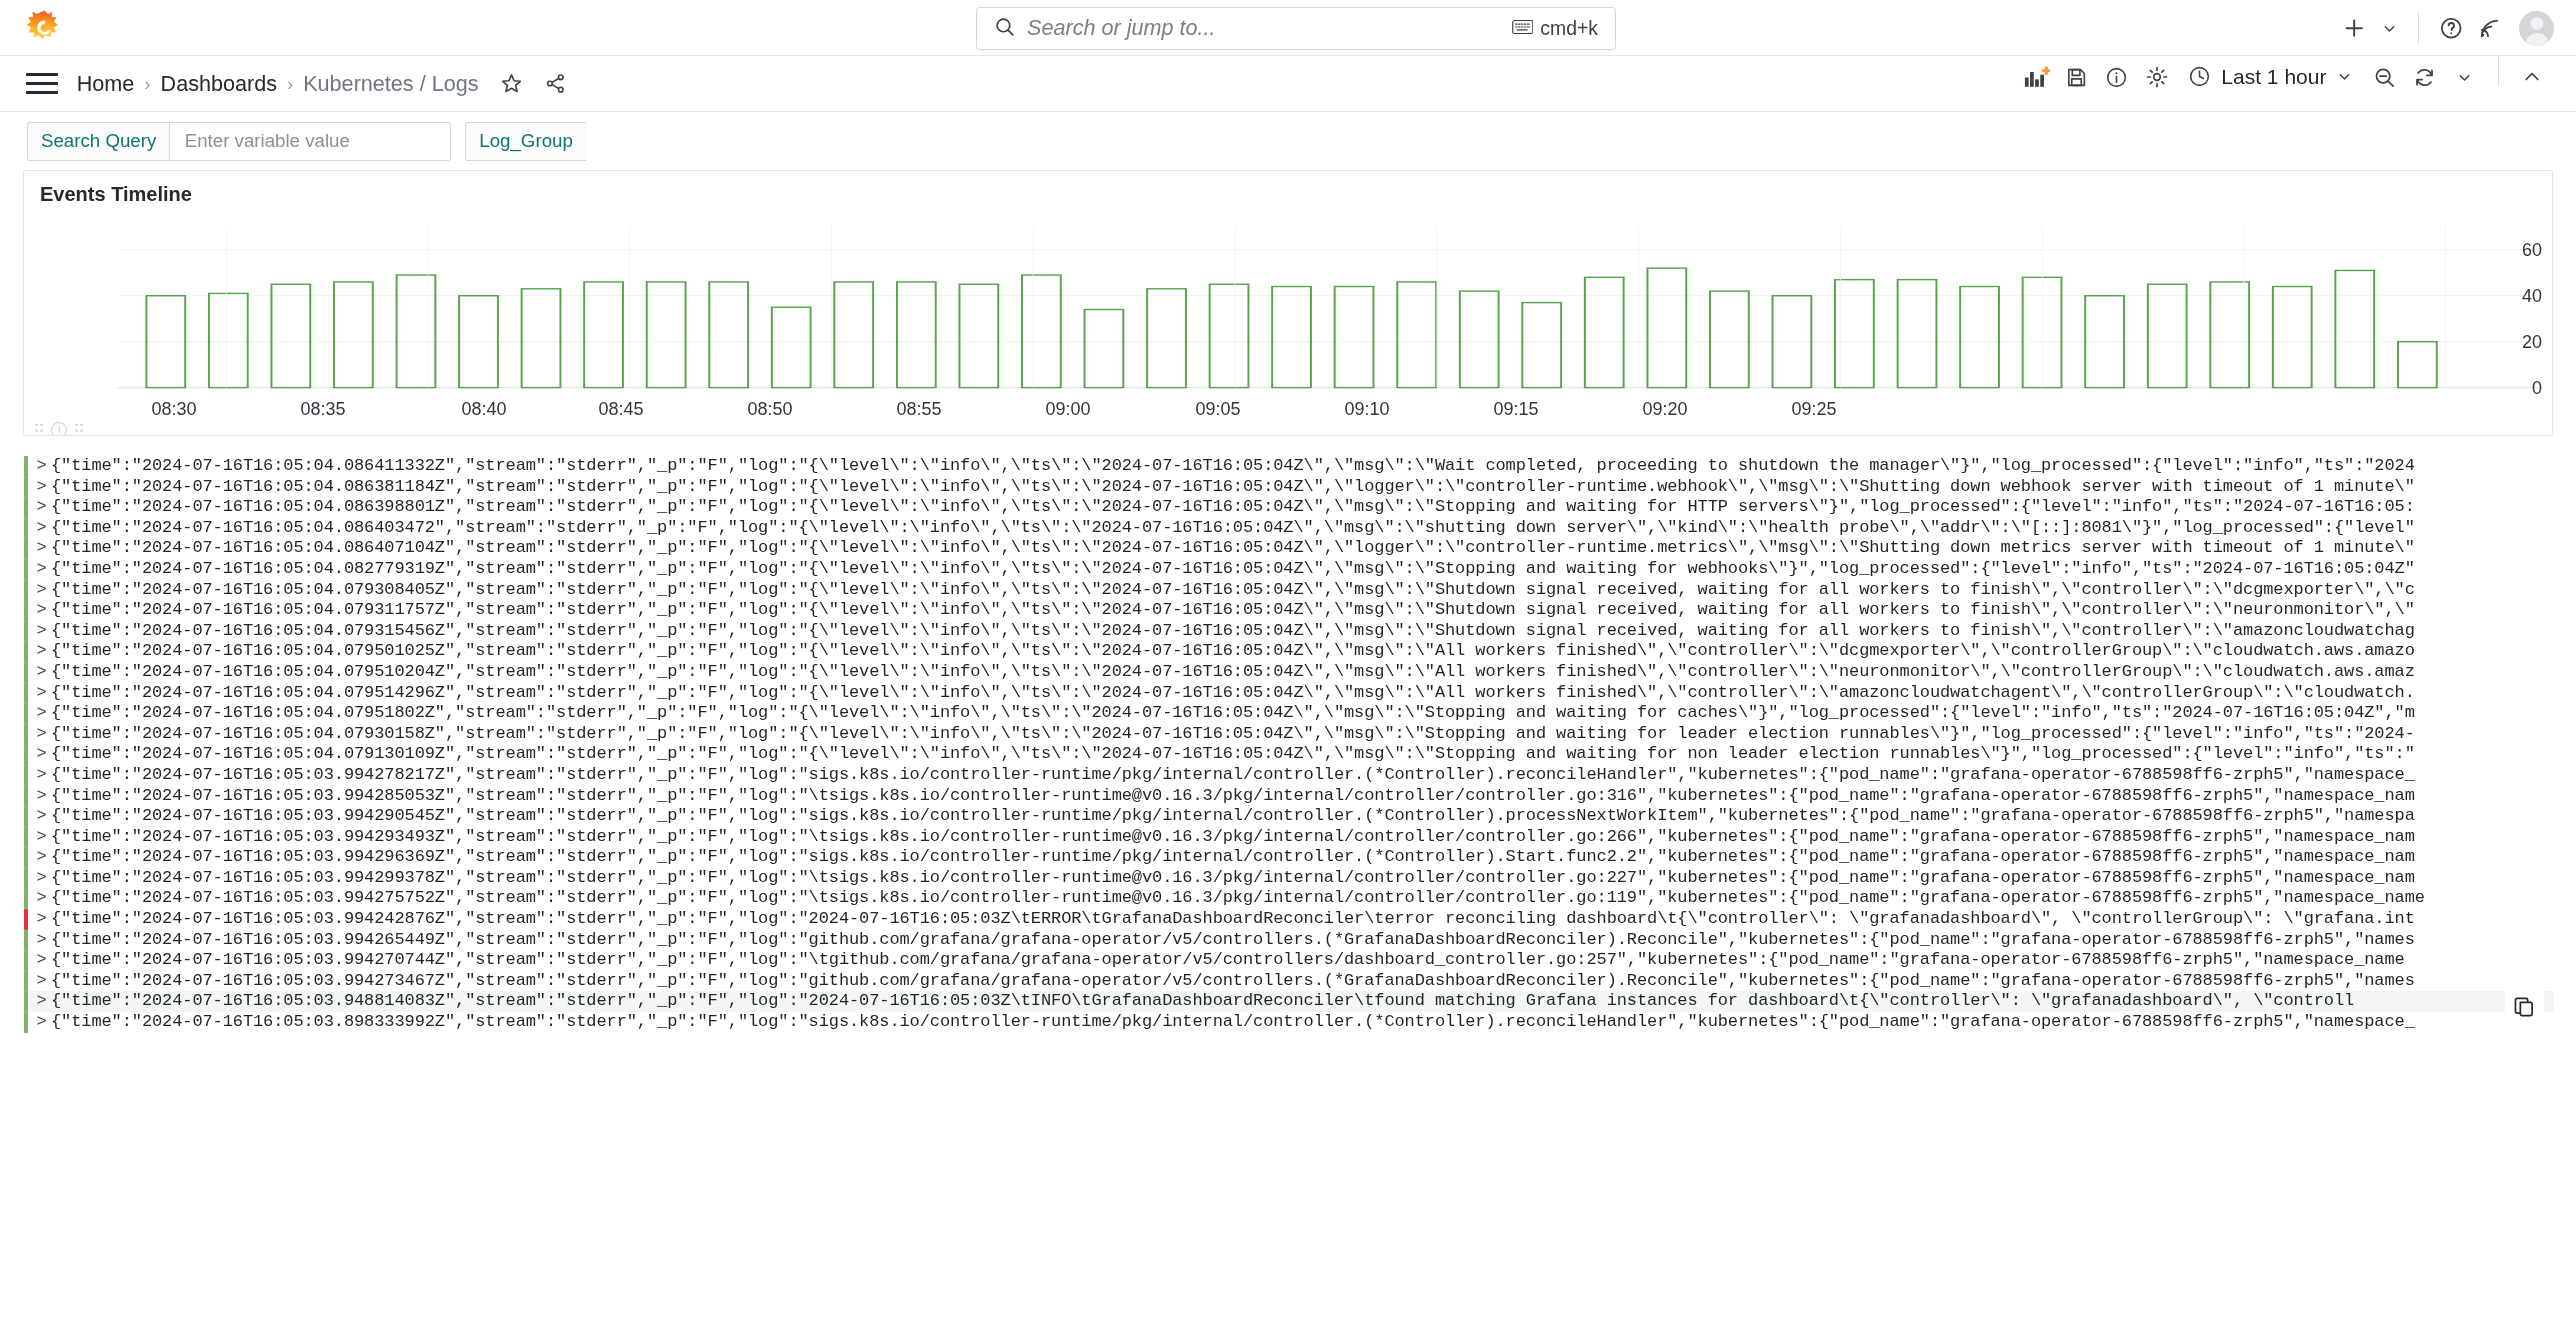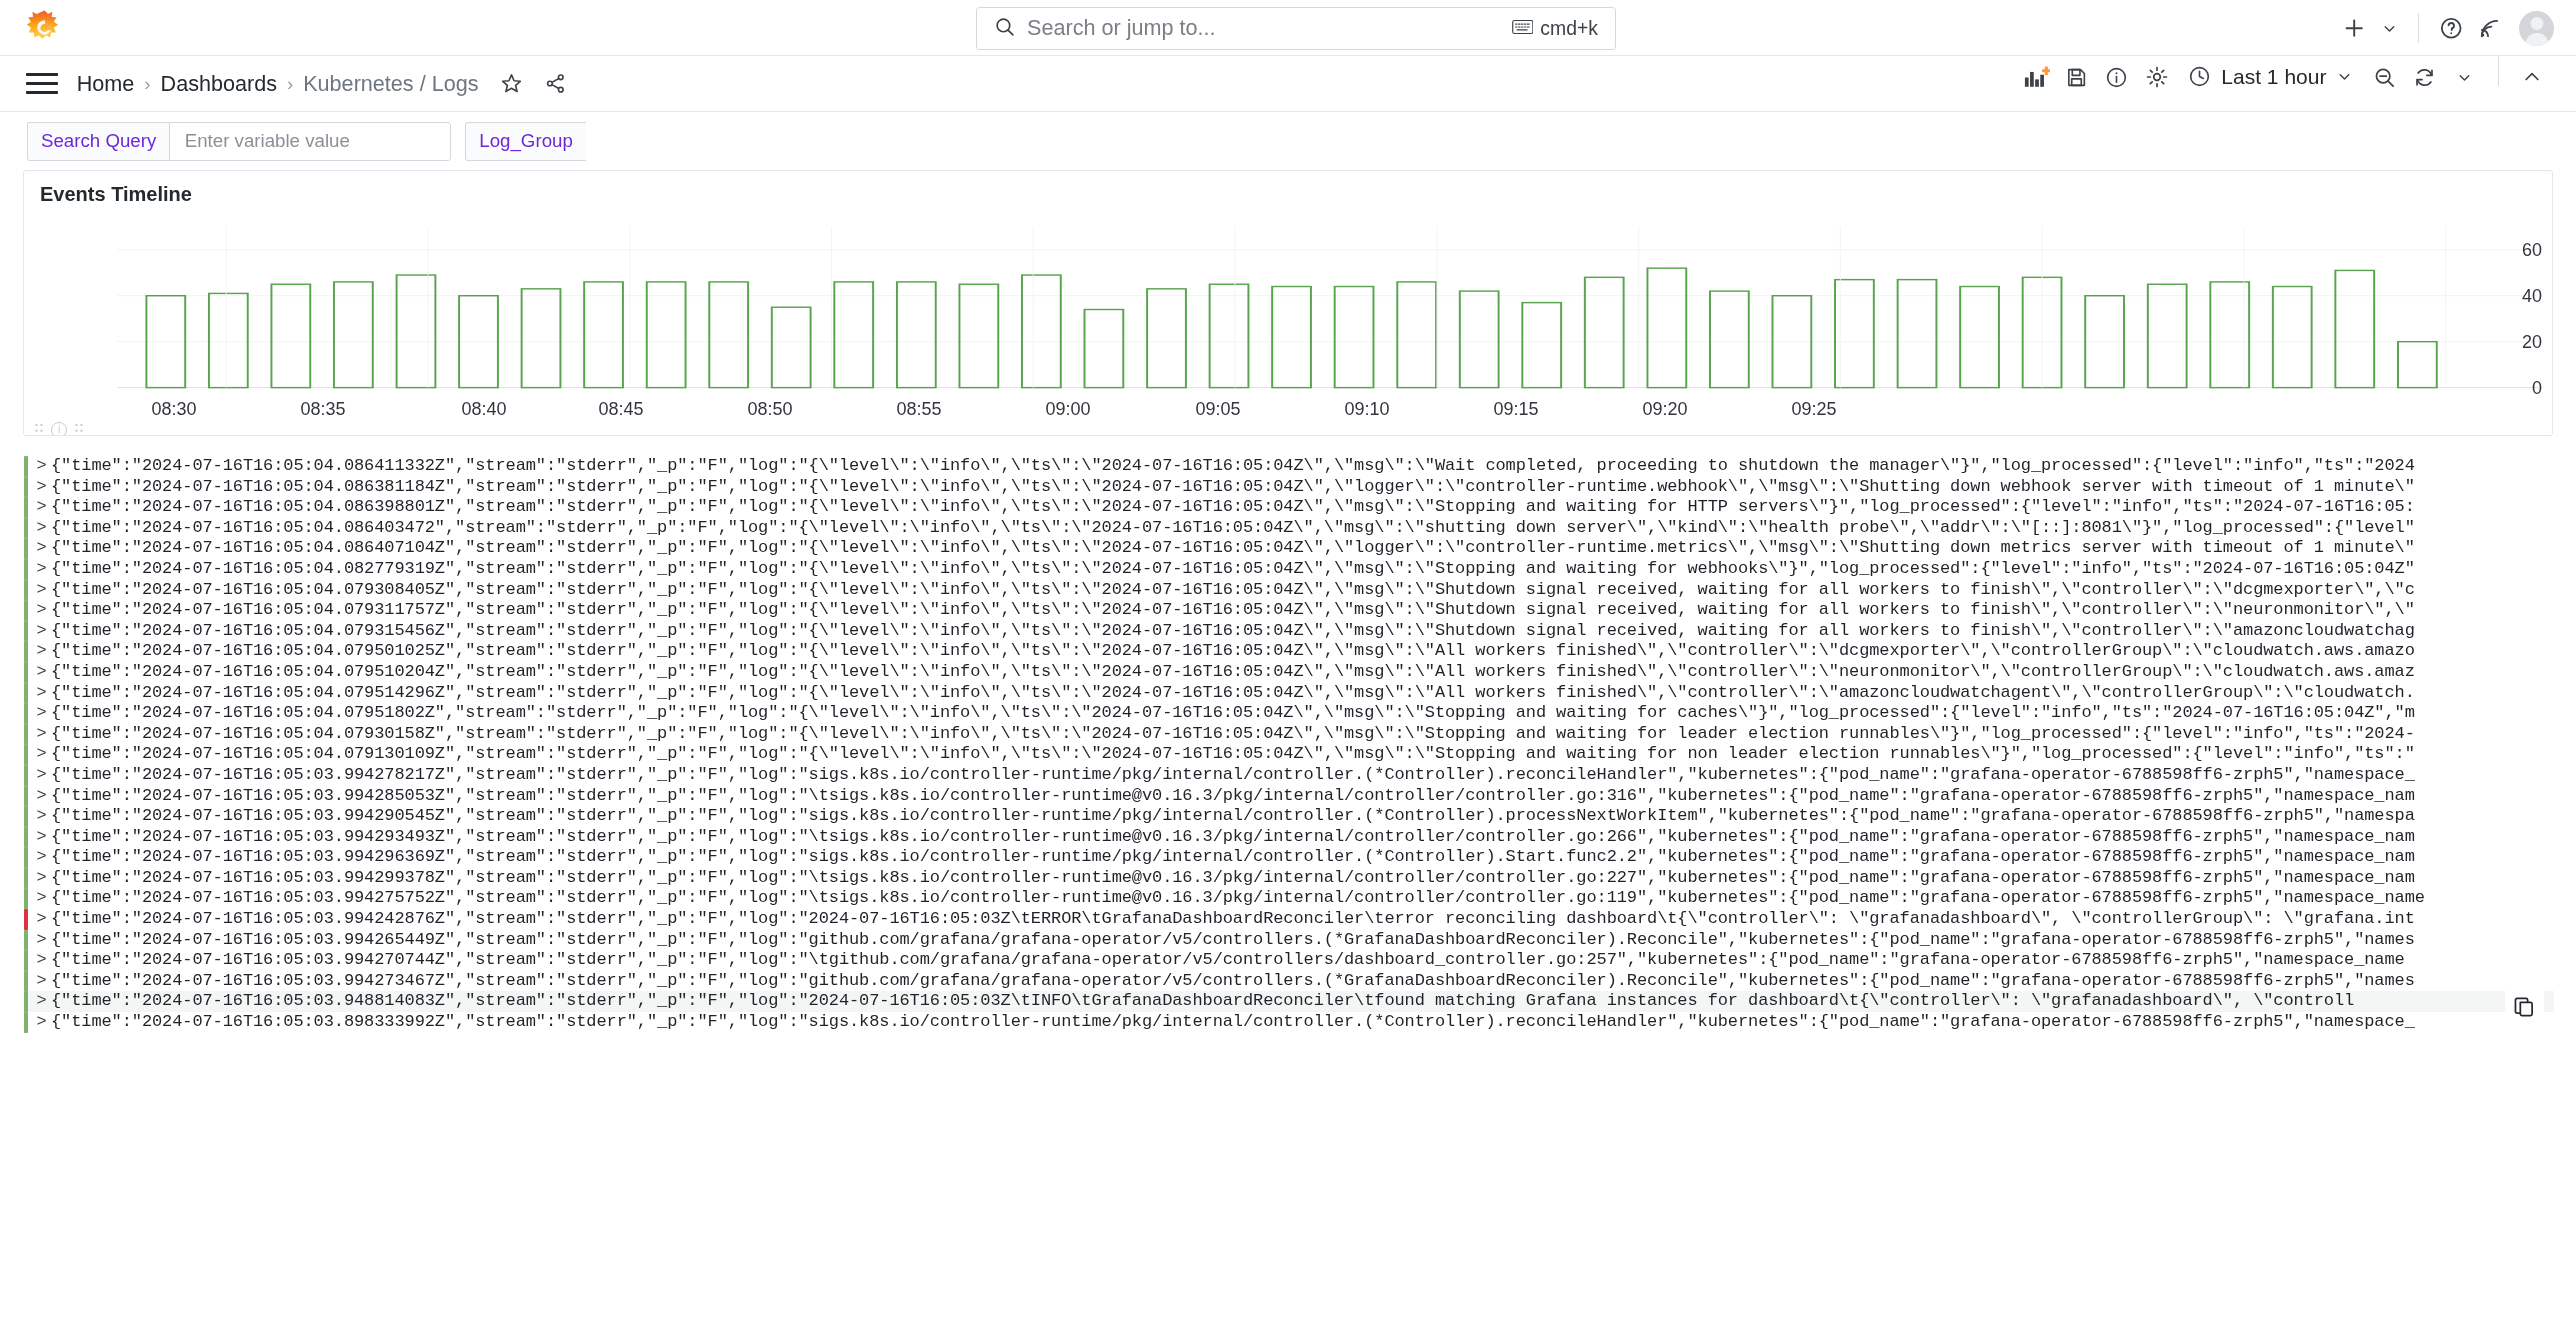--- a/index.html
+++ b/index.html
@@ -28,21 +28,21 @@
     position: absolute;
     left: 976px; top: 6.5px;
     width: 640px; height: 43px;
     border: 0.7px solid #d4d8dd;
     border-radius: 3.6px;
     display: flex; align-items: center;
     padding: 0 17px;
     background: #fff;
   }
   .searchbar .mag { flex: none; margin-right: 11.5px; }
-  .search-ph { font-size: 21.6px; color: #7a7f86; flex: 1; }
+  .search-ph { font-size: 21.6px; color: #7a7f86; flex: 1; font-style: italic; }
   .kbd-wrap { display: flex; align-items: center; gap: 7.2px; }
   .kbd-icon { flex: none; }
   .kbd-text { font-size: 19.4px; color: #3d4249; }
 
   .topnav-right {
     position: absolute; right: 21.6px; top: 0;
     height: 56px; display: flex; align-items: center; gap: 0;
   }
   .tn-btn {
     display: flex; align-items: center; justify-content: center;
@@ -111,21 +111,21 @@
     gap: 0;
   }
   .varset { display: flex; align-items: stretch; height: 39px; }
   .var-label {
     display: flex; align-items: center;
     padding: 0 13px;
     border: 0.7px solid #d4d8dd;
     border-right: none;
     border-radius: 2.9px 0 0 2.9px;
     background: #fafbfc;
-    font-size: 18.7px; color: #6d28d9; font-weight: 500;
+    font-size: 18.7px; color: #0f766e; font-weight: 500;
     white-space: nowrap;
   }
   .var-input {
     display: flex; align-items: center;
     min-width: 282px; padding: 0 14.4px;
     border: 0.7px solid #d4d8dd;
     border-radius: 0 2.9px 2.9px 0;
     background: #fff;
     font-size: 18.7px; color: #8b9098;
     cursor: text;

